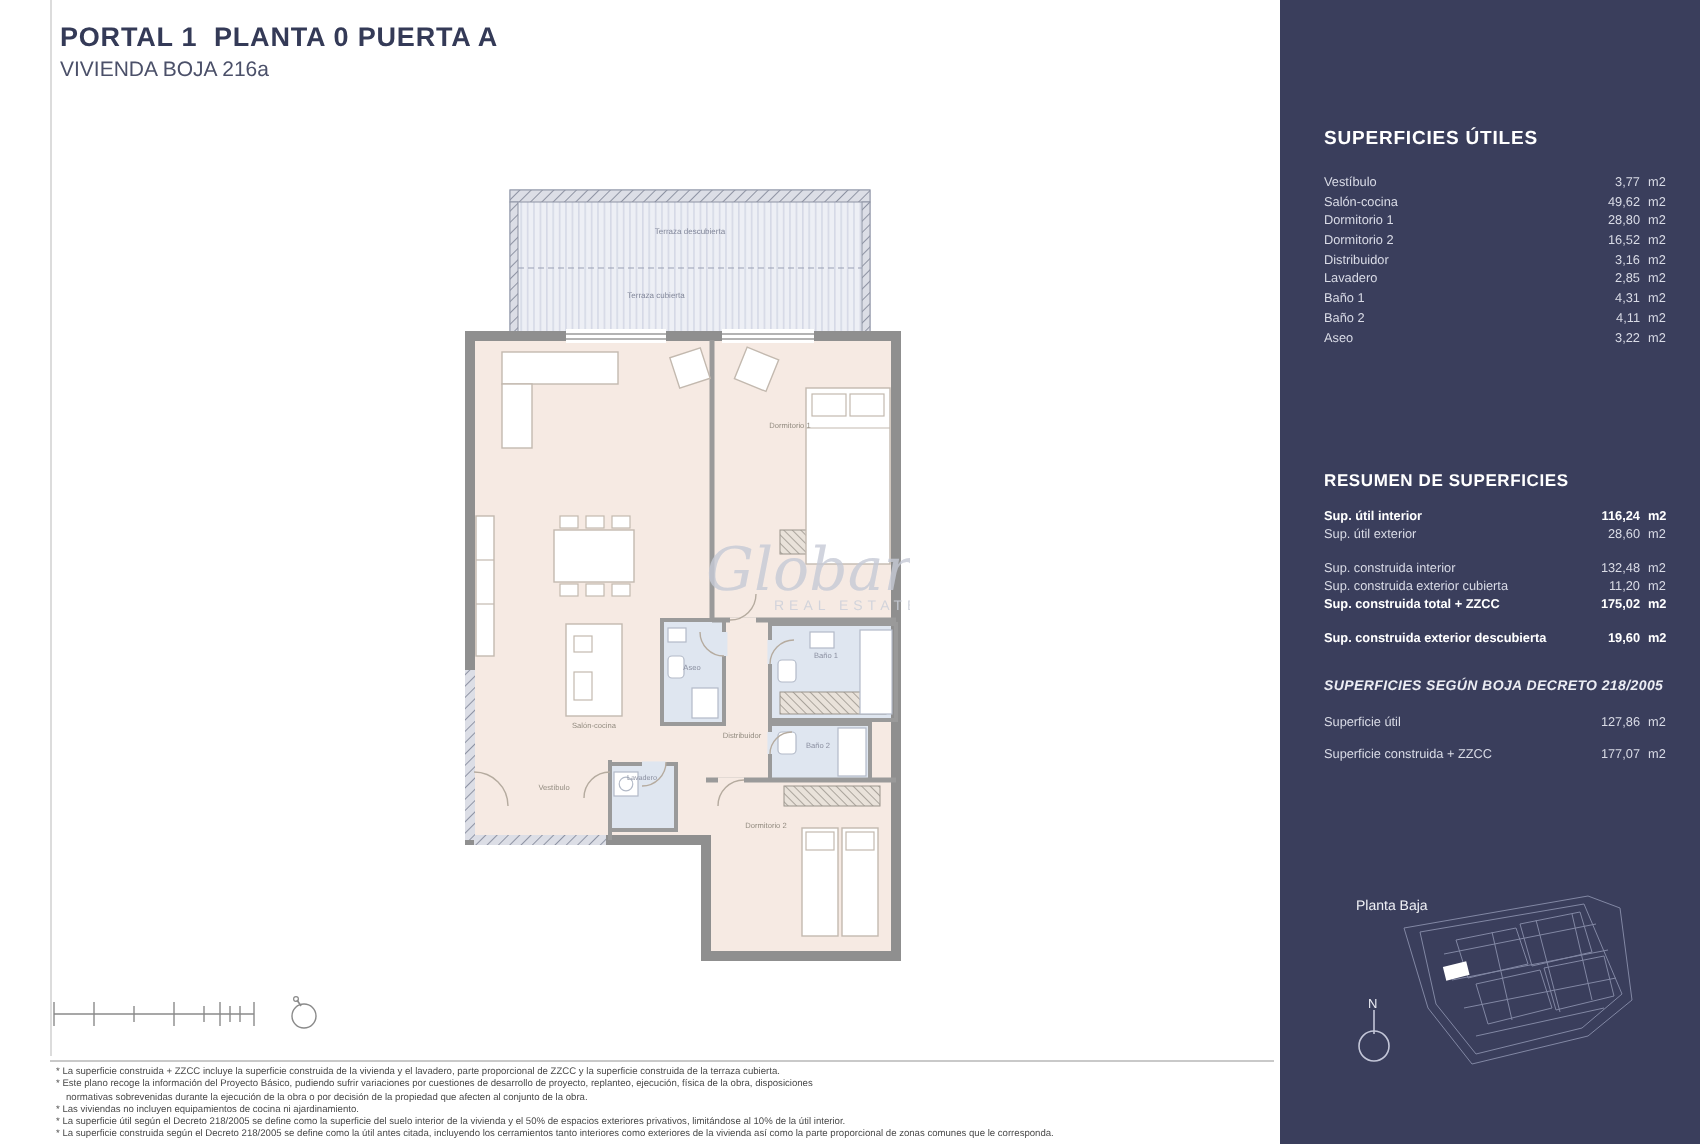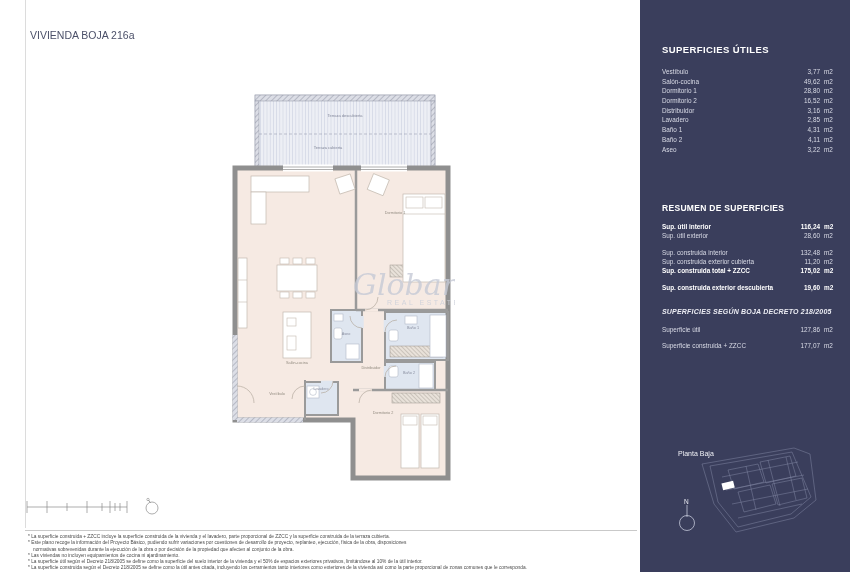--- a/index.html
+++ b/index.html
@@ -12,22 +12,22 @@
            color:#343a57; letter-spacing:.4px; white-space:pre; }
   .subtitle { position:absolute; left:30px; top:29px; font-size:10.5px; color:#4b5069; }
 
   
   .vline { position:absolute; left:25px; top:0; width:1px; height:528px; background:#dcdcdc; }
   .hline { position:absolute; left:25px; top:530px; width:612px; height:1px; background:#c9c9c9; }
 
   
   .sidebar { position:absolute; left:640px; top:0; width:210px; height:572px;
              background:#3a3e5c; color:#e6e7ef; padding:0 14px 0 22px; }
-  .s-title1 { margin-top:44px; font-size:9.5px; font-weight:bold; color:#ffffff; letter-spacing:.4px; }
-  .s-title2 { margin-top:48px; font-size:8.5px; font-weight:bold; color:#ffffff; letter-spacing:.3px; }
+  .s-title1 { margin-top:64px; font-size:9.5px; font-weight:bold; color:#ffffff; letter-spacing:.4px; }
+  .s-title2 { margin-top:60px; font-size:8.5px; font-weight:bold; color:#ffffff; letter-spacing:.3px; }
   .s-title3 { margin-top:15px; font-size:7px; font-style:italic; font-weight:bold; color:#ecedf4; letter-spacing:.2px; }
   .rows1 { margin-top:13px; }
   .rows2 { margin-top:10px; }
   .rows3 { margin-top:11px; }
   .srow { display:flex; align-items:baseline; font-size:6.4px; height:9.7px; color:#d9dbe6; }
   .rows2 .srow { height:9px; }
   .rows3 .srow { height:16px; }
   .srow .rl { flex:1; }
   .srow .rv { width:36px; text-align:right; }
   .srow .ru { width:16px; text-align:left; padding-left:4px; }
@@ -46,20 +46,21 @@
   
   .footnotes { position:absolute; left:28px; top:534px; width:600px;
                font-size:4.8px; line-height:6.3px; color:#4a4a4a; }
   .footnotes .fn-indent { padding-left:5px; }
 </style>
 </head>
 <body>
 
 <div class="page">
 
+  <div class="title">PORTAL 1  PLANTA 0 PUERTA A</div>
   <div class="subtitle">VIVIENDA BOJA 216a</div>
   <div class="vline"></div>
   <div class="hline"></div>
 
   <svg class="plan-svg" width="230" height="405" viewBox="0 0 230 405">
     <defs>
       <pattern id="wallhatch" width="4" height="4" patternUnits="userSpaceOnUse" patternTransform="rotate(45)">
         <rect width="4" height="4" fill="#dcdee6"></rect>
         <line x1="0" y1="0" x2="0" y2="4" stroke="#8e93a3" stroke-width="1"></line>
       </pattern>

